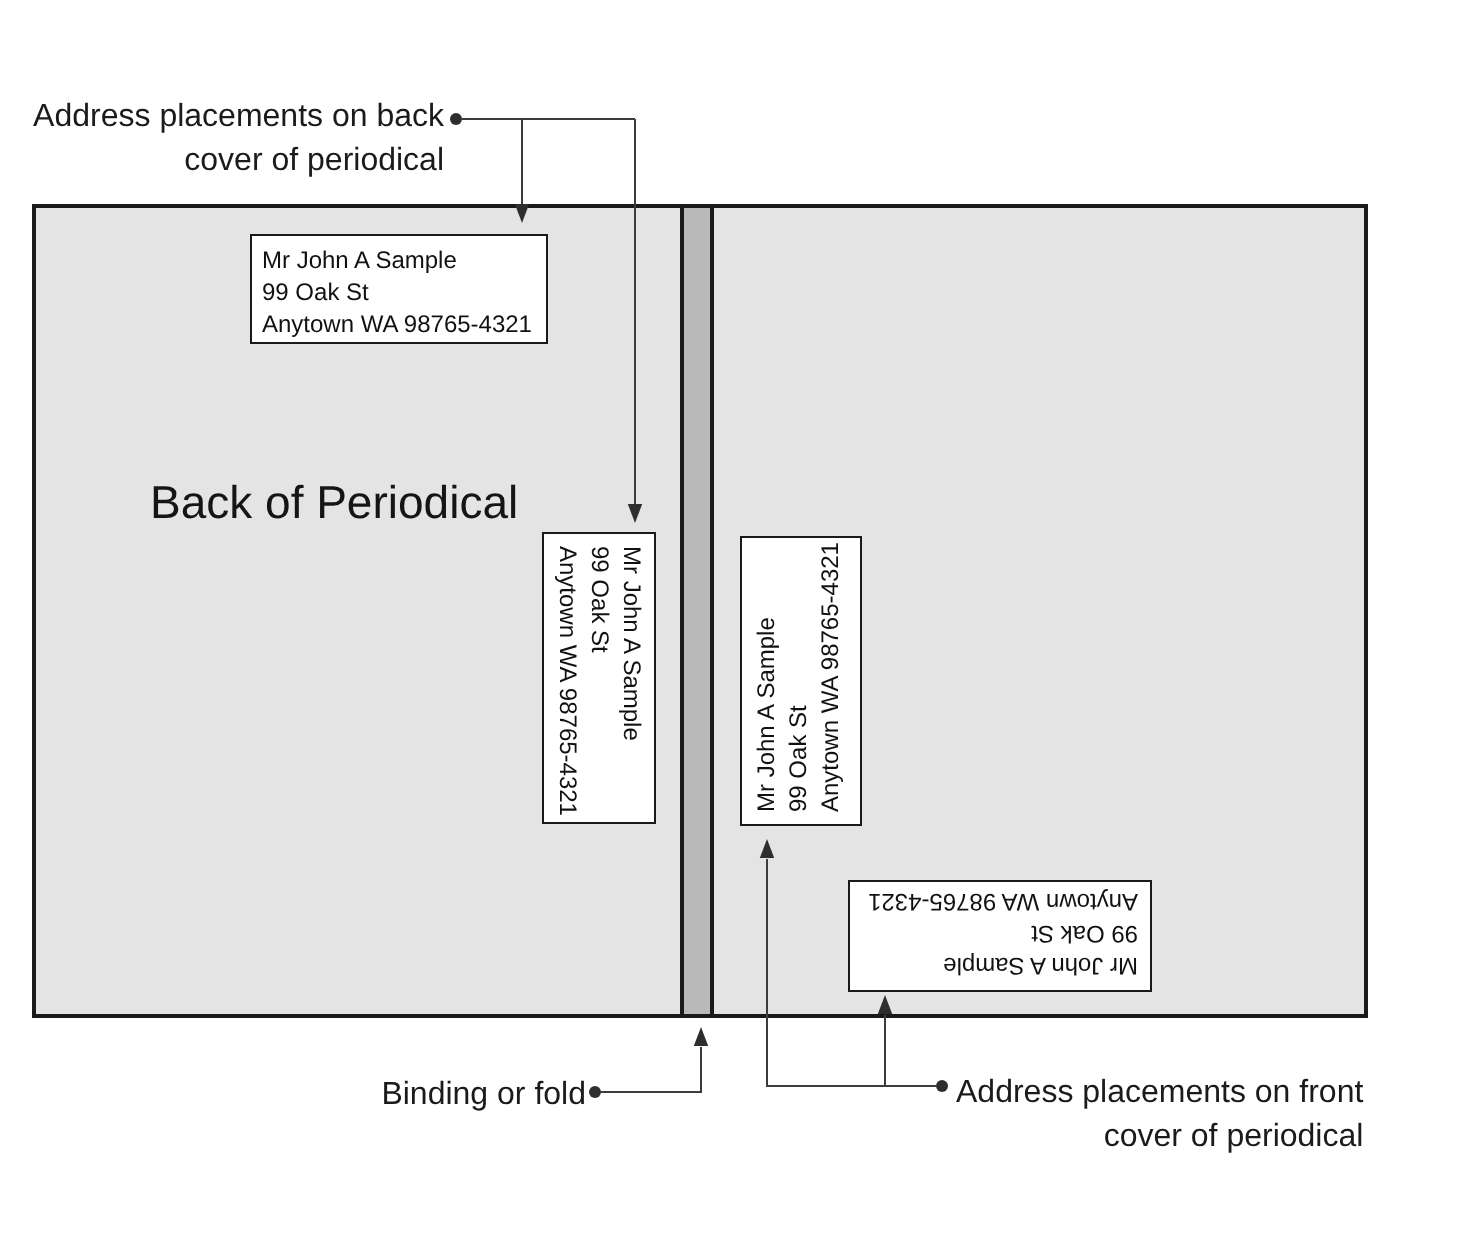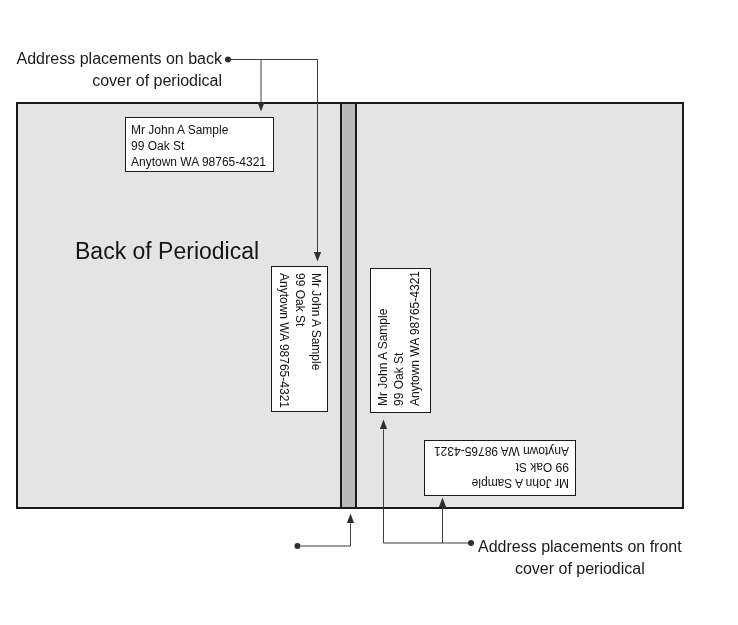--- a/index.html
+++ b/index.html
@@ -5,21 +5,21 @@
   html,body{margin:0;padding:0;background:#ffffff;}
   .stage{
     position:relative;width:698px;height:625px;background:#ffffff;overflow:hidden;
     font-family:"Liberation Sans","DejaVu Sans",sans-serif;color:#1b1b1b;
   }
   
   .callout{position:absolute;font-size:16px;line-height:22px;color:#1b1b1b;white-space:nowrap;}
   .callout span{display:block;}
   .callout-back{left:14px;top:48px;width:208px;text-align:right;}
   .callout-binding{left:90px;top:537px;width:203px;text-align:right;}
-  .callout-front{left:478px;top:536px;text-align:center;}
+  .callout-front{left:478px;top:536px;text-align:right;}
   
   .panel{
     position:absolute;left:16px;top:102px;width:668px;height:407px;
     box-sizing:border-box;border:2px solid #1a1a1a;background:#e4e4e4;
   }
   .binding-strip{
     position:absolute;left:322px;top:0;bottom:0;width:17px;box-sizing:border-box;
     background:#b9b9b9;border-left:2px solid #1a1a1a;border-right:2px solid #1a1a1a;
   }
   .cover-title{position:absolute;font-size:23px;line-height:26px;color:#151515;white-space:nowrap;}
@@ -113,19 +113,22 @@
       <circle cx="297.5" cy="546" r="3"></circle>
       <circle cx="471" cy="543" r="3"></circle>
       <polygon points="261,111.5 257.4,102 264.6,102"></polygon>
       <polygon points="317.5,261.5 313.9,252 321.1,252"></polygon>
       <polygon points="350.5,513.5 346.9,523 354.1,523"></polygon>
       <polygon points="383.5,419.5 379.9,429 387.1,429"></polygon>
       <polygon points="442.5,497.5 438.9,507 446.1,507"></polygon>
     </g>
   </svg>
 
+  <div class="callout callout-binding">
+    <span>Binding or fold</span>
+  </div>
 
   <div class="callout callout-front">
     <span>Address placements on front</span>
     <span>cover of periodical</span>
   </div>
 
 </div>
 
 </body></html>

